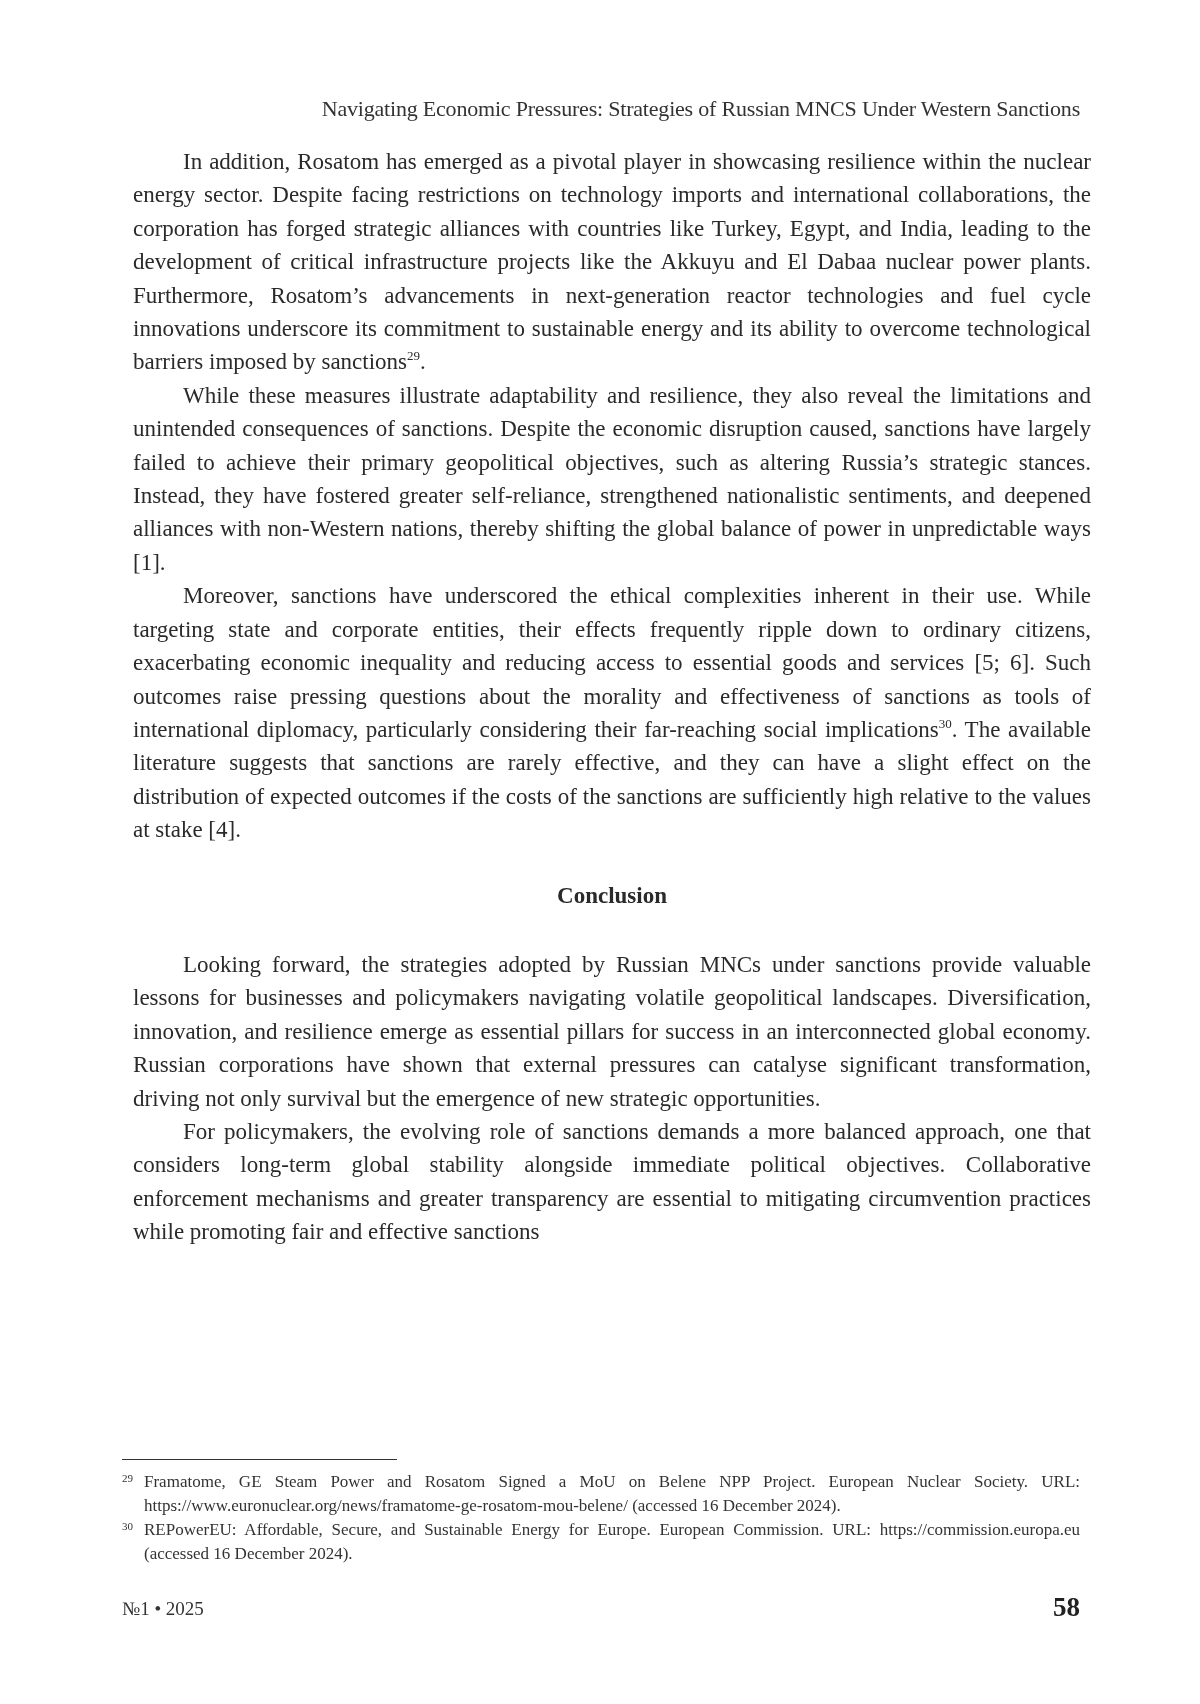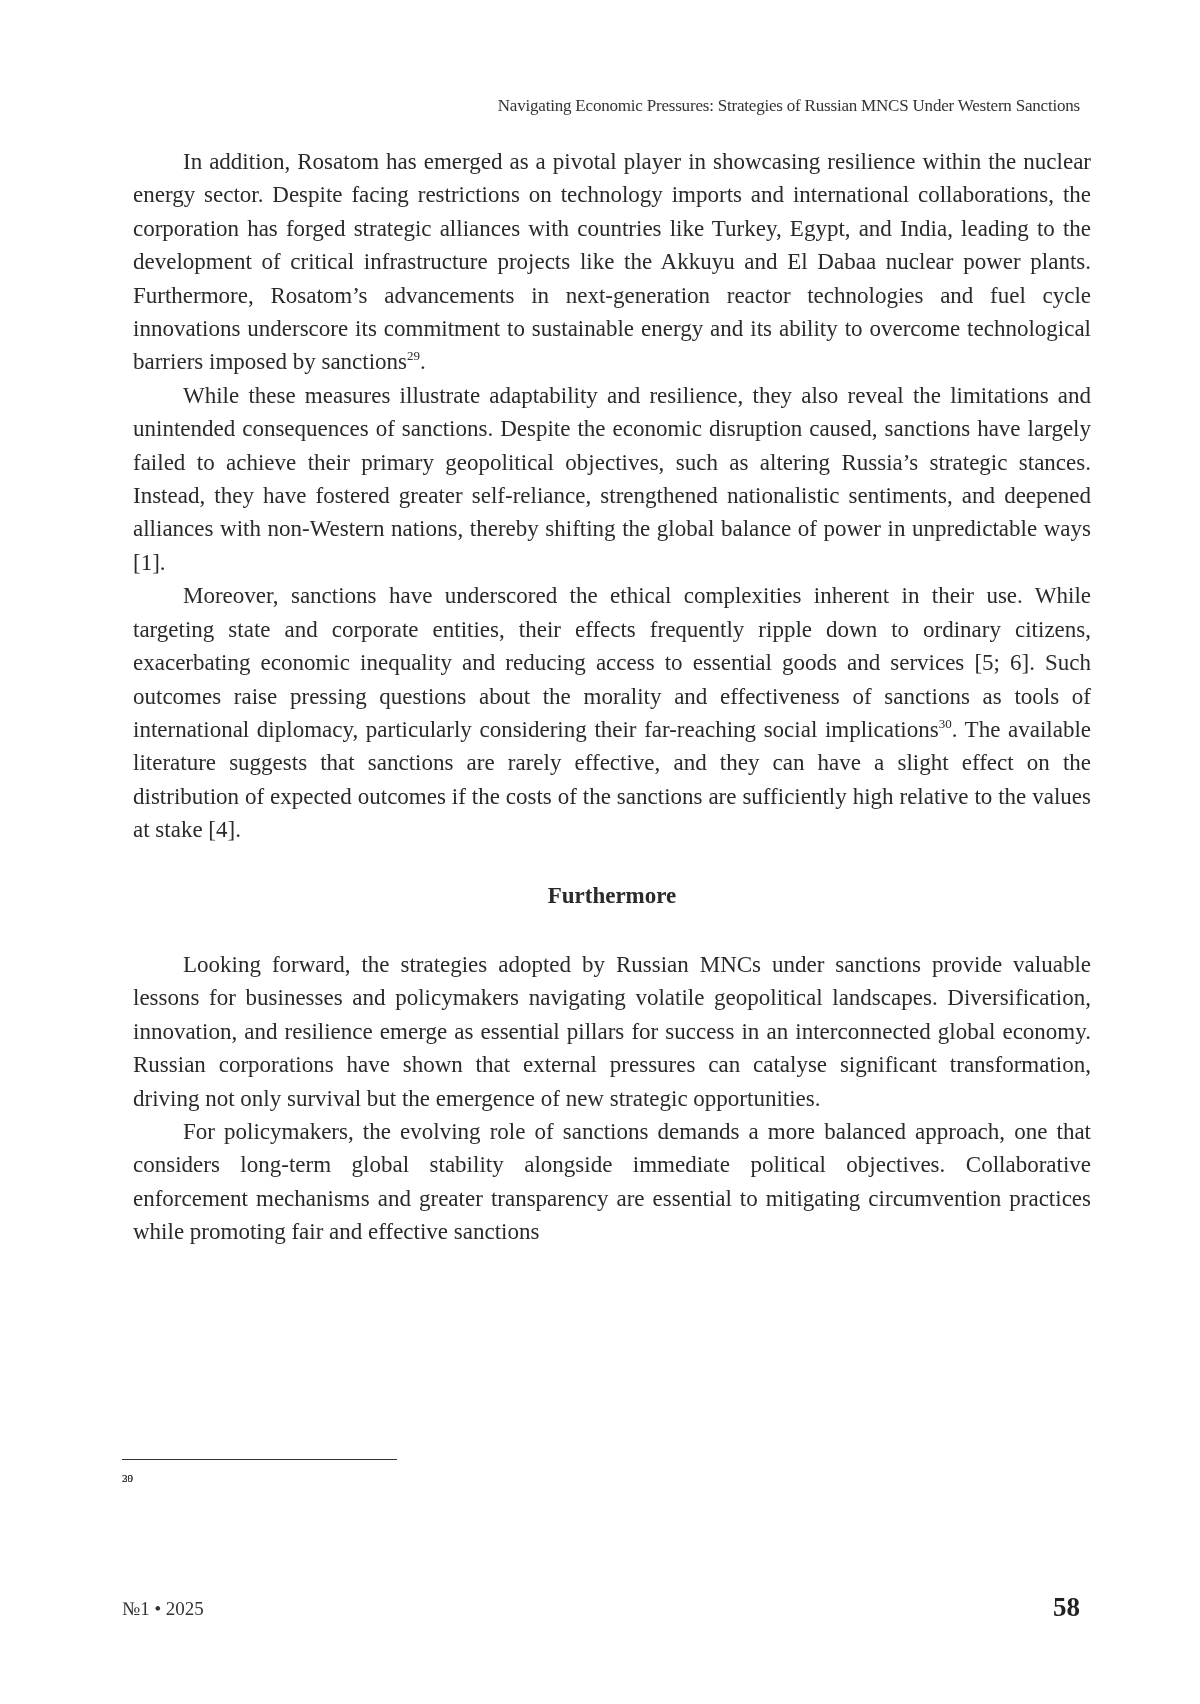--- a/index.html
+++ b/index.html
@@ -3,21 +3,21 @@
   <meta charset="utf-8">
   <style>
     html, body { margin: 0; padding: 0; background: #ffffff; }
     body {
       width: 1200px; height: 1704px; position: relative; overflow: hidden;
       color: #2a2a2a;
       font-family: "Liberation Serif", "DejaVu Serif", serif;
     }
     .running-head {
       position: absolute; top: 96px; right: 120px;
-      font-size: 17px; color: #333; letter-spacing: -0.2px;
+      font-size: 22px; color: #333; letter-spacing: -0.2px;
     }
     .body-text {
       position: absolute; left: 133px; width: 958px; top: 145px;
       font-size: 23px; line-height: 33.4px; text-align: justify;
       hyphens: manual;
     }
     .body-text p { margin: 0; text-indent: 50px; }
     .body-text sup { font-size: 13px; line-height: 0; vertical-align: super; }
     .section-heading {
       text-align: center; font-weight: bold; font-size: 23px;
@@ -44,30 +44,32 @@
   </style>
 </head>
 <body>
 
 <div class="running-head">Navigating Economic Pressures: Strategies of Russian MNCS Under Western Sanctions</div>
 
 <div class="body-text">
   <p><span>In addition, Rosatom has emerged as a pivotal player in showcasing resilience within the nuclear energy sector. Despite facing restrictions on technology imports and international collaborations, the corporation has forged strategic alliances with coun­tries like Turkey, Egypt, and India, leading to the development of critical infrastructure projects like the Akkuyu and El Dabaa nuclear power plants. Furthermore, Rosatom’s advancements in next-generation reactor technologies and fuel cycle innovations un­derscore its commitment to sustainable energy and its ability to overcome technologi­cal barriers imposed by sanctions</span><sup>29</sup><span>.</span></p>
   <p><span>While these measures illustrate adaptability and resilience, they also reveal the lim­itations and unintended consequences of sanctions. Despite the economic disruption caused, sanctions have largely failed to achieve their primary geopolitical objectives, such as altering Russia’s strategic stances. Instead, they have fostered greater self-reli­ance, strengthened nationalistic sentiments, and deepened alliances with non-Western nations, thereby shifting the global balance of power in unpredictable ways [1].</span></p>
   <p><span>Moreover, sanctions have underscored the ethical complexities inherent in their use. While targeting state and corporate entities, their effects frequently ripple down to ordinary citizens, exacerbating economic inequality and reducing access to essen­tial goods and services [5; 6]. Such outcomes raise pressing questions about the mo­rality and effectiveness of sanctions as tools of international diplomacy, particularly considering their far-reaching social implications</span><sup>30</sup><span>. The available literature suggests that sanctions are rarely effective, and they can have a slight effect on the distribution of expected outcomes if the costs of the sanctions are sufficiently high relative to the values at stake [4].</span></p>
-  <div class="section-heading">Furthermore</div>
+  <div class="section-heading">Conclusion</div>
   <p><span>Looking forward, the strategies adopted by Russian MNCs under sanctions pro­vide valuable lessons for businesses and policymakers navigating volatile geopolitical landscapes. Diversification, innovation, and resilience emerge as essential pillars for success in an interconnected global economy. Russian corporations have shown that external pressures can catalyse significant transformation, driving not only survival but the emergence of new strategic opportunities.</span></p>
   <p><span>For policymakers, the evolving role of sanctions demands a more balanced ap­proach, one that considers long-term global stability alongside immediate political ob­jectives. Collaborative enforcement mechanisms and greater transparency are essen­tial to mitigating circumvention practices while promoting fair and effective sanctions</span></p>
 </div>
 
 <div class="footnote-rule"></div>
 
 <div class="footnotes">
   <div class="footnote">
     <span class="fn-num">29</span>
+    <span>Framatome, GE Steam Power and Rosatom Signed a MoU on Belene NPP Project. European Nuclear Society. URL: https://www.euronuclear.org/news/framatome-ge-rosatom-mou-belene/ (accessed 16 December 2024).</span>
   </div>
   <div class="footnote">
     <span class="fn-num">30</span>
+    <span>REPowerEU: Affordable, Secure, and Sustainable Energy for Europe. European Commission. URL: https://commis­sion.europa.eu (accessed 16 December 2024).</span>
   </div>
 </div>
 
 <div class="footer-left">№1 • 2025</div>
 <div class="footer-right">58</div>
 
 </body></html>

